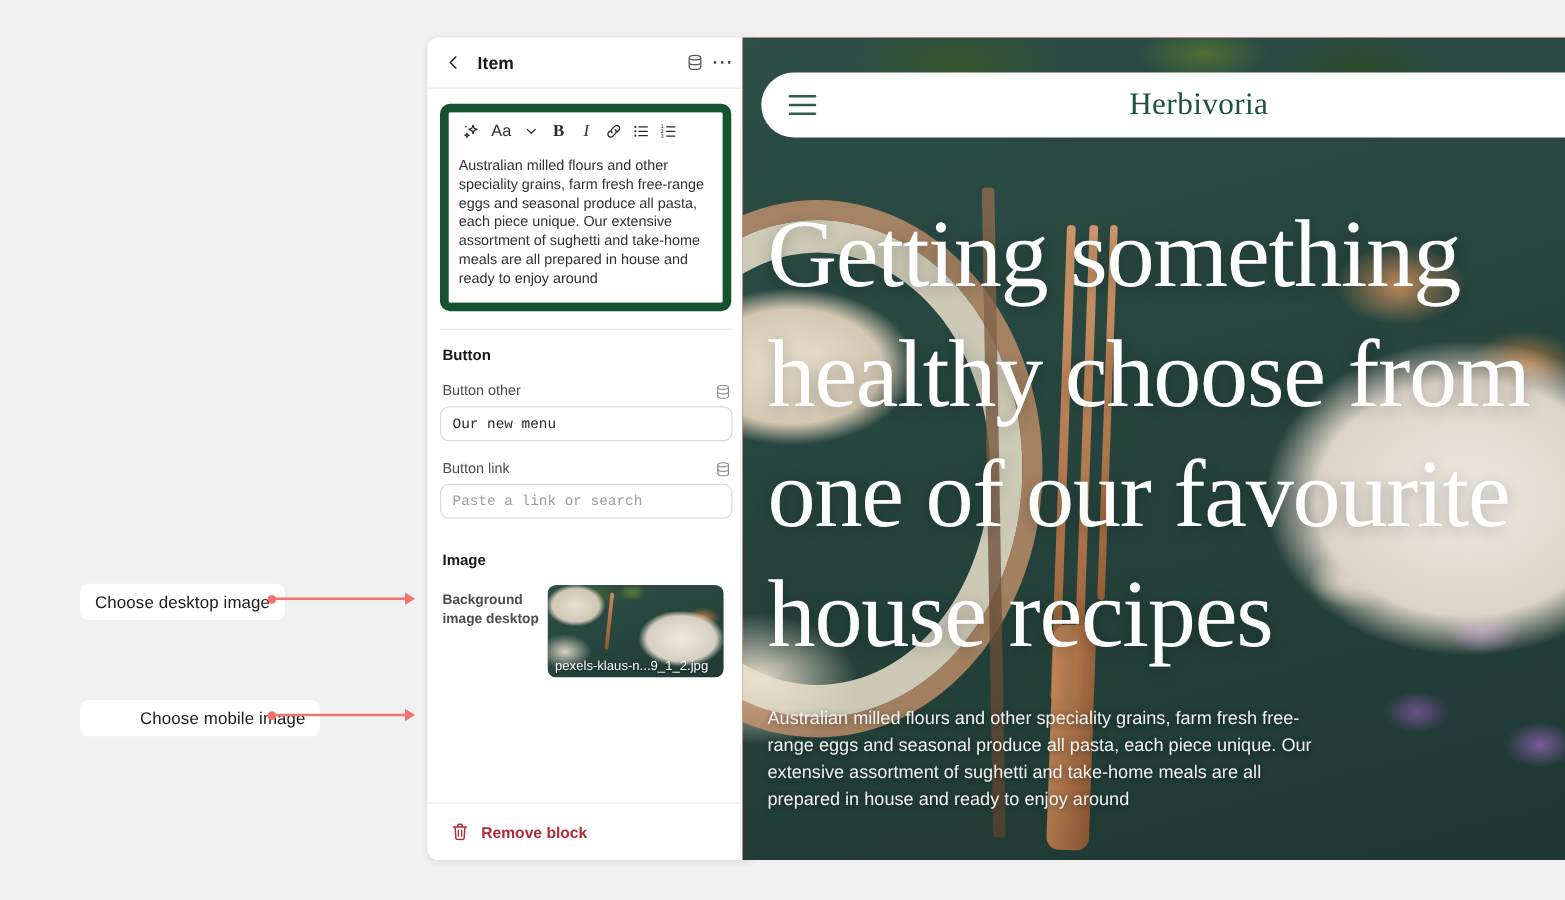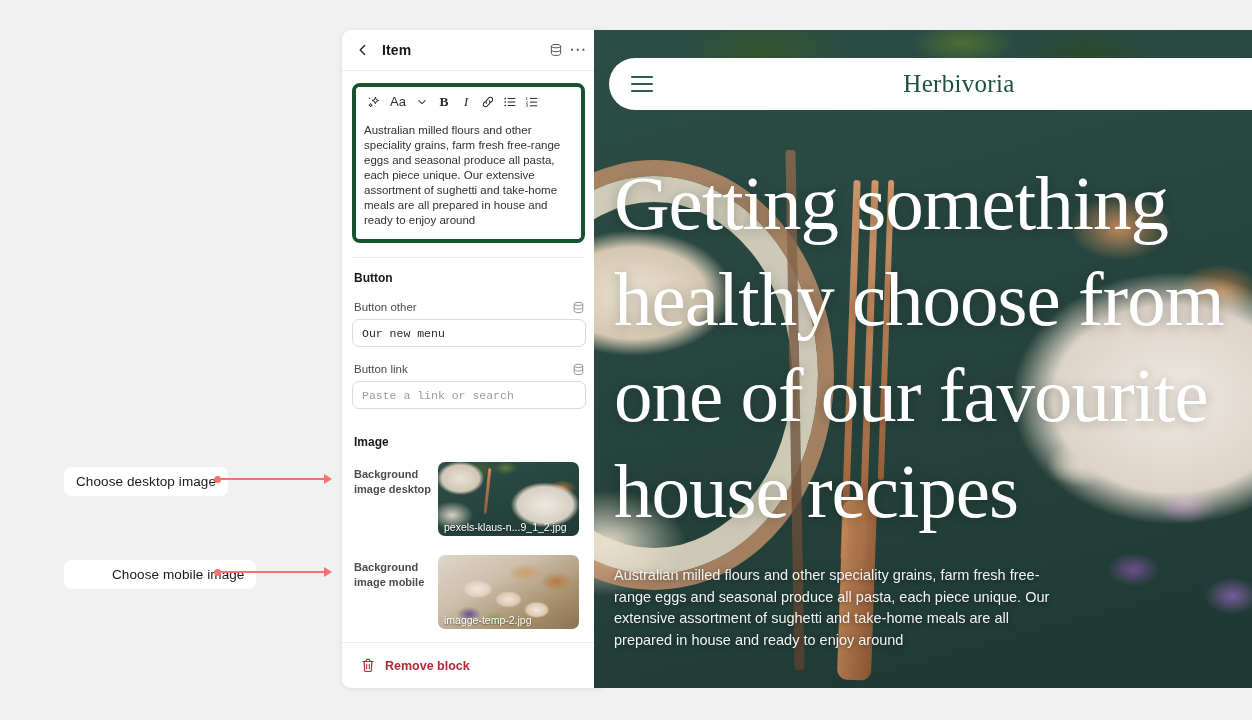--- a/index.html
+++ b/index.html
@@ -75,21 +75,21 @@
   .dots { font-size: 17px; color: #4a4a4a; line-height: 8px; letter-spacing: .6px; }
 
   #panel-scroll {
     flex: 1; position: relative; overflow: hidden;
     padding: 0 0 0 0;
   }
   #panel-inner { padding: 12px 17px 0 10px; }
 
   
   .rte {
-    border: 4px solid #14532d;
+    border: 7px solid #14532d;
     border-radius: 8px;
     overflow: hidden;
     background: #fff;
     margin-left: 0;
   }
   .rte-toolbar {
     height: 29px;
     display: flex; align-items: center;
     padding: 0 7px;
     gap: 0px;
@@ -421,27 +421,20 @@
         <div class="sec-title" style="margin-top:26px;">Image</div>
 
         <div class="img-row">
           <div class="lbl">Background image desktop</div>
           <div class="thumb">
             <div class="ph ph1"></div>
             <div class="fname">pexels-klaus-n...9_1_2.jpg</div>
           </div>
         </div>
 
-        <div class="img-row" style="margin-top:19px;">
-          <div class="lbl">Background image mobile</div>
-          <div class="thumb">
-            <div class="ph ph2"></div>
-            <div class="fname">imagge-temp-2.jpg</div>
-          </div>
-        </div>
 
       </div>
       <div id="scrollbar"></div>
     </div>
 
     <div id="panel-foot">
       <div class="remove-btn">
         <svg width="14" height="15" viewBox="0 0 14 15" fill="none">
           <path d="M1.8 3.5h10.4" stroke="#b02a37" stroke-width="1.2" stroke-linecap="round"></path>
           <path d="M5.2 3.5V2.3a.9.9 0 0 1 .9-.9h1.8a.9.9 0 0 1 .9.9v1.2" stroke="#b02a37" stroke-width="1.2"></path>

